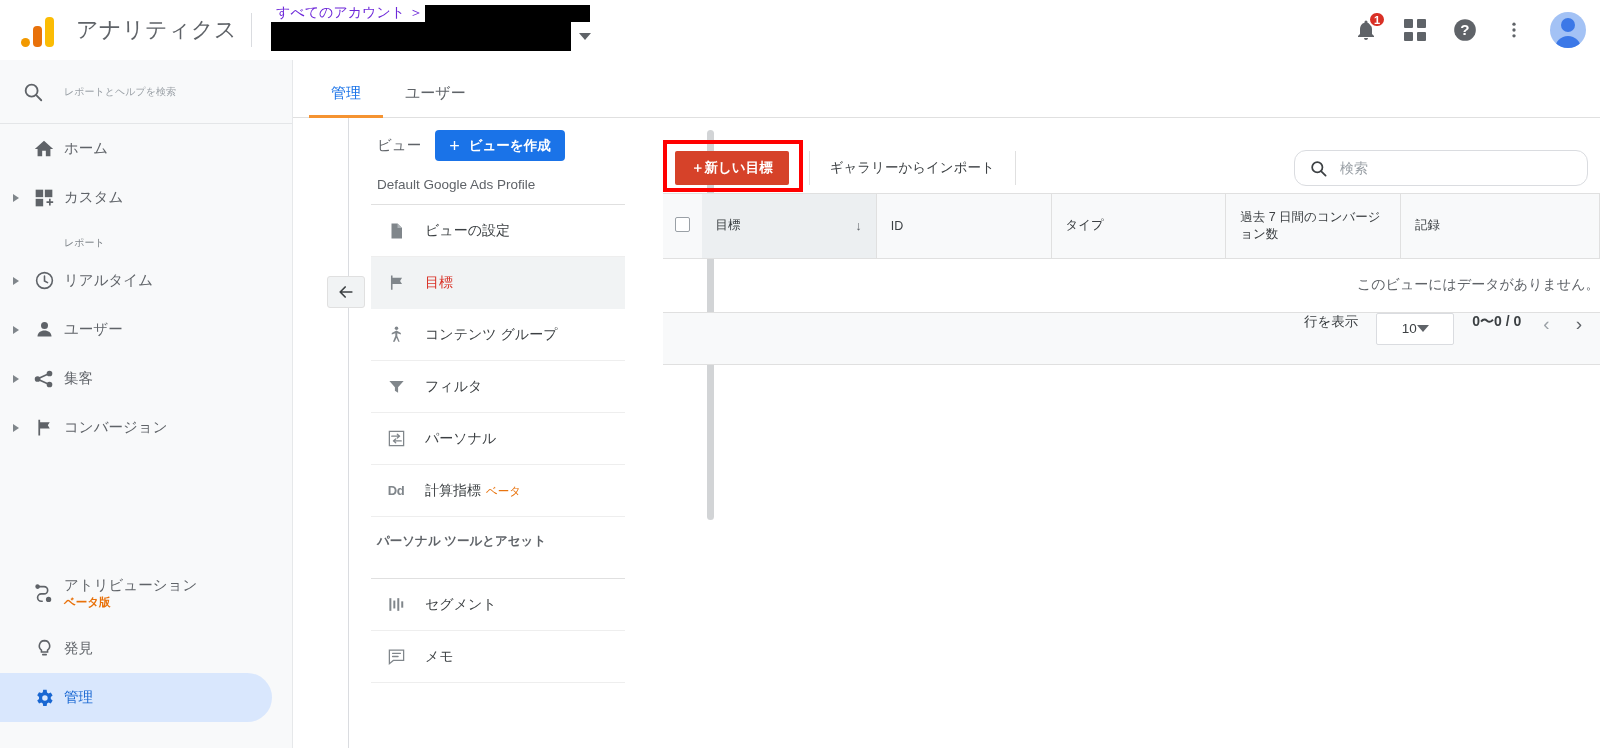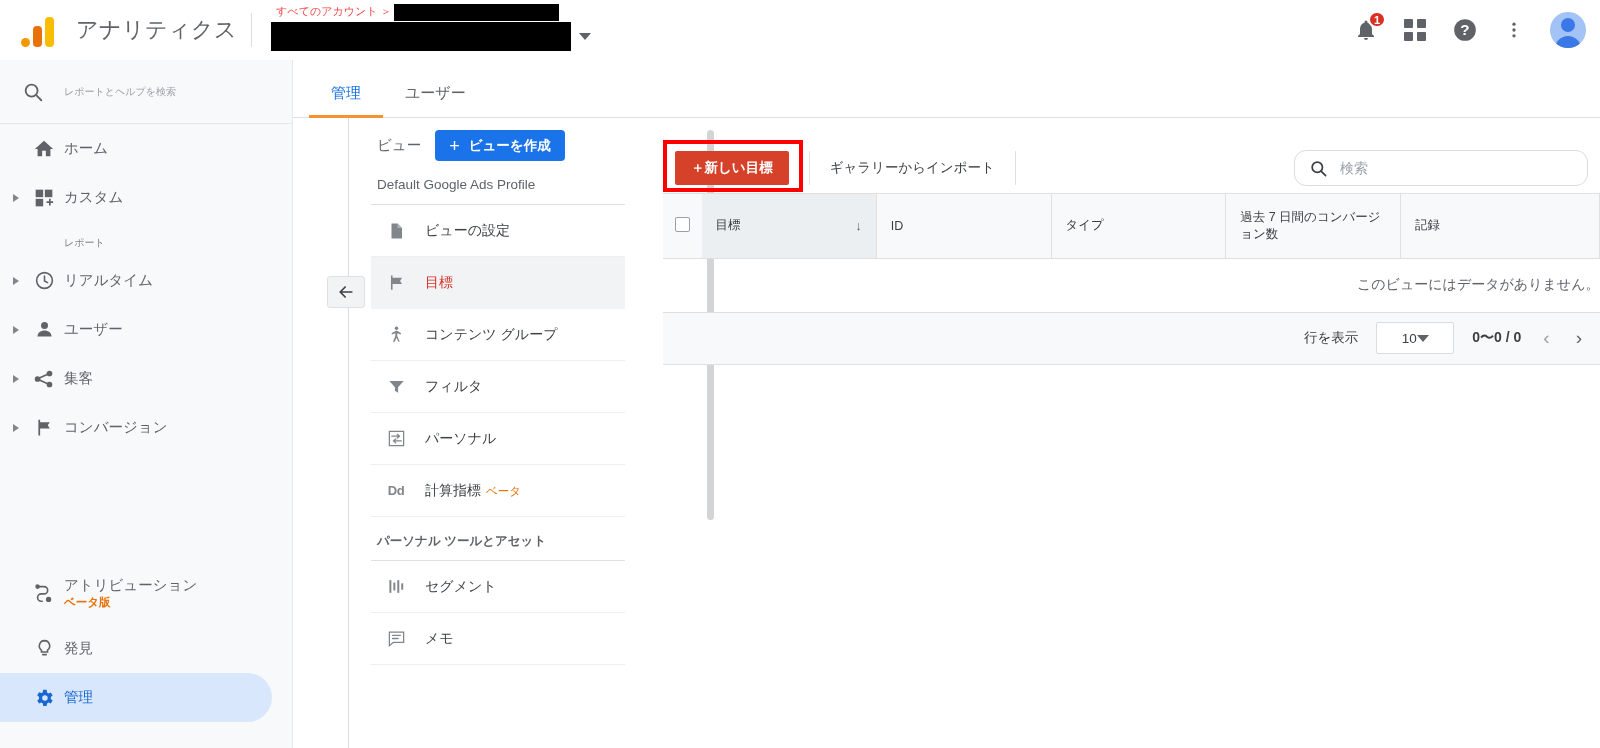--- a/index.html
+++ b/index.html
@@ -22,21 +22,21 @@
   .logo .bar-mid { width: 9px; height: 21px; border-radius: 4px; background: #e8710a; }
   .logo .bar-tall { width: 9px; height: 30px; border-radius: 4px; background: #fbbc04; }
   .brand {
     font-size: 22px; color: #5f6368; letter-spacing: .5px;
     margin-left: 10px; white-space: nowrap;
   }
   .vsep { width: 1px; height: 34px; background: #dadce0; margin: 0 14px; }
   .acct { position: relative; width: 330px; height: 52px; }
   .acct-crumb {
     position: absolute; top: 0px; left: 10px;
-    font-size: 11px; color: #ef4444; white-space: nowrap;
+    font-size: 14px; color: #6d28d9; white-space: nowrap;
   }
   .redact { background: #000; display: inline-block; vertical-align: middle; }
   .redact.r1 { width: 165px; height: 17px; margin-left: 2px; }
   .acct-name-row {
     position: absolute; top: 18px; left: 5px;
     display: flex; align-items: center; gap: 8px;
   }
   .redact.r2 { width: 300px; height: 29px; }
   .caret-down {
     width: 0; height: 0; border-left: 6px solid transparent;
@@ -158,21 +158,21 @@
     margin-right: 8px;
   }
   .vitem .vic { width: 22px; display: flex; justify-content: center; }
   .vitem .vlbl { font-size: 14px; color: #3c4043; }
   .vitem.sel { background: #f1f3f4; border-bottom-color: #f1f3f4; }
   .vitem.sel .vlbl { color: #d93025; }
   .vitem .vbeta { color: #e8710a; font-size: 11.5px; margin-left: 5px; }
   .vitem .mono { font-size: 13px; font-weight: bold; color: #80868b; letter-spacing: -.5px; }
   .vsec-title {
     font-size: 12.5px; font-weight: bold; color: #5f6368;
-    padding: 16px 0 10px 6px; border-bottom: 1px solid #e0e0e0; margin-right: 8px;
+    padding: 16px 0 28px 6px; border-bottom: 1px solid #e0e0e0; margin-right: 8px;
   }
   .vscroll {
     position: absolute; left: 336px; top: 12px; width: 7px; height: 390px;
     background: #d2d4d6; border-radius: 4px;
   }
 
   
   .goalarea { position: absolute; left: 370px; top: 24px; right: 0; }
   .toolbar {
     height: 52px; display: flex; align-items: center;
@@ -214,21 +214,21 @@
   .checkbox {
     width: 15px; height: 15px; border: 1.5px solid #9aa0a6; border-radius: 2px;
     display: inline-block; background: #fff; cursor: pointer;
   }
   .empty-row td {
     height: 54px; text-align: right; font-size: 14px; color: #5f6368;
     border-bottom: 1px solid #e0e0e0;
   }
   .pager {
     height: 52px; background: #f8f9fa; border-bottom: 1px solid #e0e0e0;
-    display: flex; align-items: center; justify-content: flex-end;
+    display: flex; justify-content: flex-end;
     gap: 18px; padding-right: 14px;
   }
   .pager .plab { font-size: 13.5px; color: #3c4043; }
   .rows-select {
     border: 1px solid #dadce0; background: #fff; height: 32px; width: 78px;
     border-radius: 2px; display: flex; align-items: center; justify-content: center;
     font-size: 13.5px; color: #3c4043; cursor: pointer;
   }
   .range { font-size: 14px; font-weight: bold; color: #3c4043; }
   .chev { font-size: 19px; color: #9aa0a6; cursor: pointer; padding: 0 4px; }

